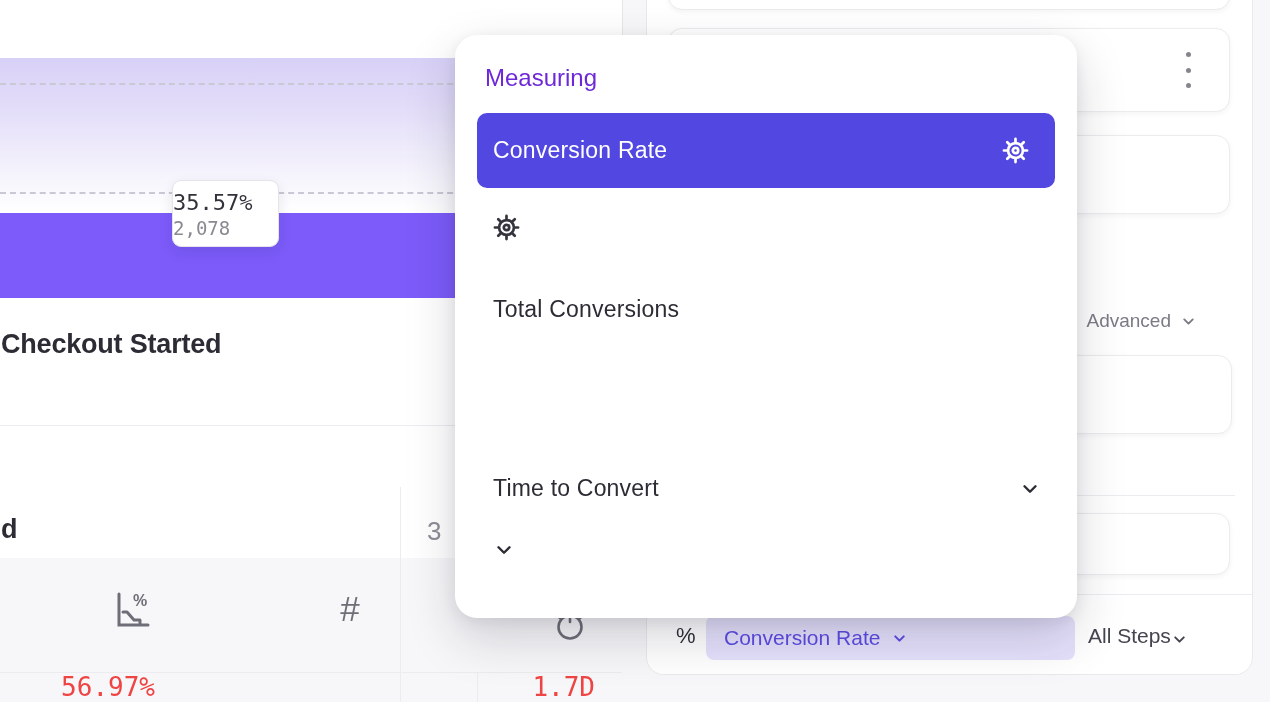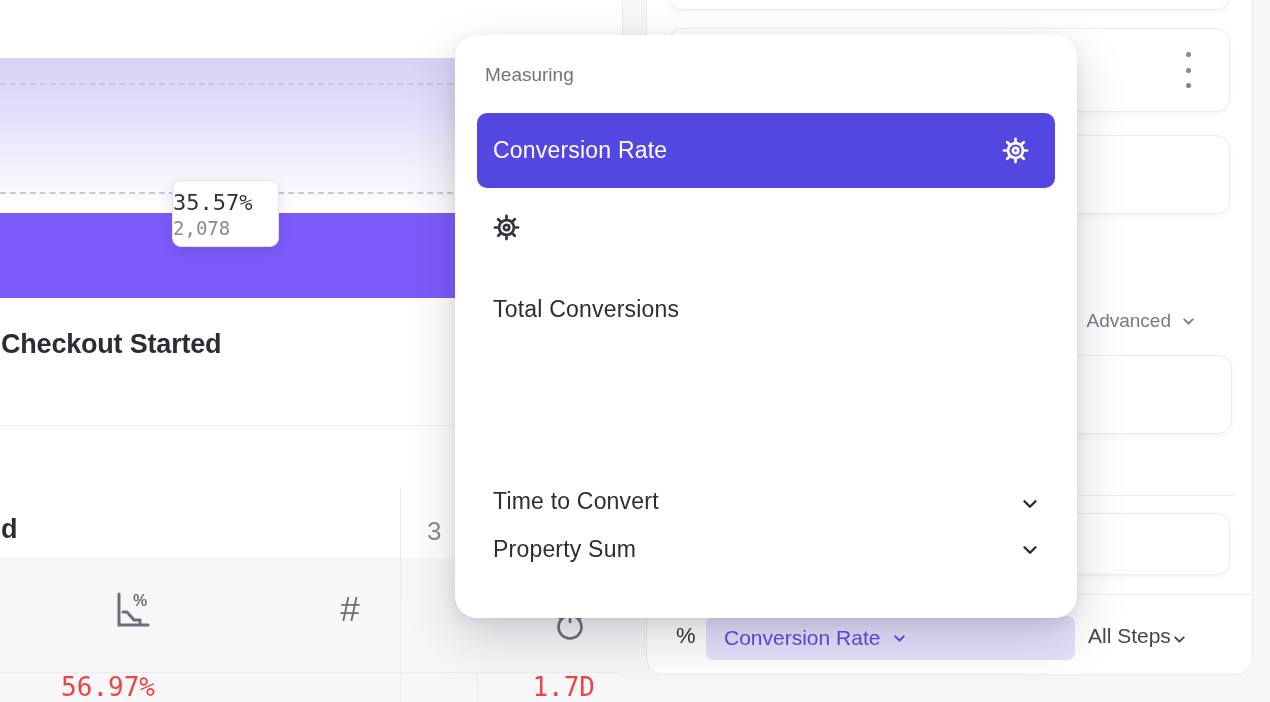--- a/index.html
+++ b/index.html
@@ -45,21 +45,21 @@
   .pct{left:676px;top:623px;font-size:22px;color:#2f2f38;z-index:4;}
   .pill{left:706px;top:616px;width:369px;height:44px;border-radius:8px;z-index:4;
         display:flex;align-items:center;padding-left:18px;gap:11px;box-sizing:border-box;cursor:pointer;}
   .pill span{font-size:21px;font-weight:500;}
   .allsteps{left:1088px;top:624px;z-index:4;display:flex;align-items:flex-end;
             font-size:21px;color:#45454f;cursor:pointer;}
 
   
   .menu{left:455px;top:35px;width:622px;height:583px;background:#fff;border-radius:22px;z-index:6;
         box-shadow:0 20px 50px rgba(26,26,50,.18),0 4px 14px rgba(26,26,50,.08);}
-  .menu-header{left:485px;top:64px;font-size:19px;color:#737373;z-index:7;}
+  .menu-header{left:485px;top:64px;font-size:24px;color:#6d28d9;z-index:7;}
   .mrow{left:477px;width:578px;height:75px;z-index:7;display:flex;align-items:center;
         justify-content:space-between;box-sizing:border-box;padding:0 26px 0 16px;border-radius:10px;
         font-size:23px;font-weight:500;color:#2c2c35;cursor:pointer;}
   .mrow.chev{padding-right:14px;}
   .mrow .lbl{letter-spacing:0.2px;}
   svg{display:block;}
 </style>
 </head>
 <body>
 
@@ -160,27 +160,26 @@
         <circle cx="12" cy="12" r="2.4"></circle>
       <path d="M19.2,12 H22.3 M17.1,17.1 L19.3,19.3 M12,19.2 V22.3 M6.9,17.1 L4.7,19.3 M4.8,12 H1.7 M6.9,6.9 L4.7,4.7 M12,4.8 V1.7 M17.1,6.9 L19.3,4.7"></path>
     </svg>
   </div>
 
   <div class="abs mrow" style="top:272px;">
     <span class="lbl">Total Conversions</span>
   </div>
 
 
-  <div class="abs mrow chev" style="top:440px;align-items:flex-end;">
+  <div class="abs mrow chev" style="top:451px;">
     <span class="lbl">Time to Convert</span>
     <svg width="22" height="22" viewBox="0 0 20 20" fill="none" stroke="#2c2c35" stroke-width="2.2" stroke-linecap="round" stroke-linejoin="round">
         <path d="M5,7.5 L10,12.5 L15,7.5"></path>
       </svg>
   </div>
 
   <div class="abs mrow chev" style="top:512px;">
-    <span class="lbl">Property Sum</span>
     <svg width="22" height="22" viewBox="0 0 20 20" fill="none" stroke="#2c2c35" stroke-width="2.2" stroke-linecap="round" stroke-linejoin="round">
         <path d="M5,7.5 L10,12.5 L15,7.5"></path>
       </svg>
   </div>
 
 </div>
 
 </body></html>

